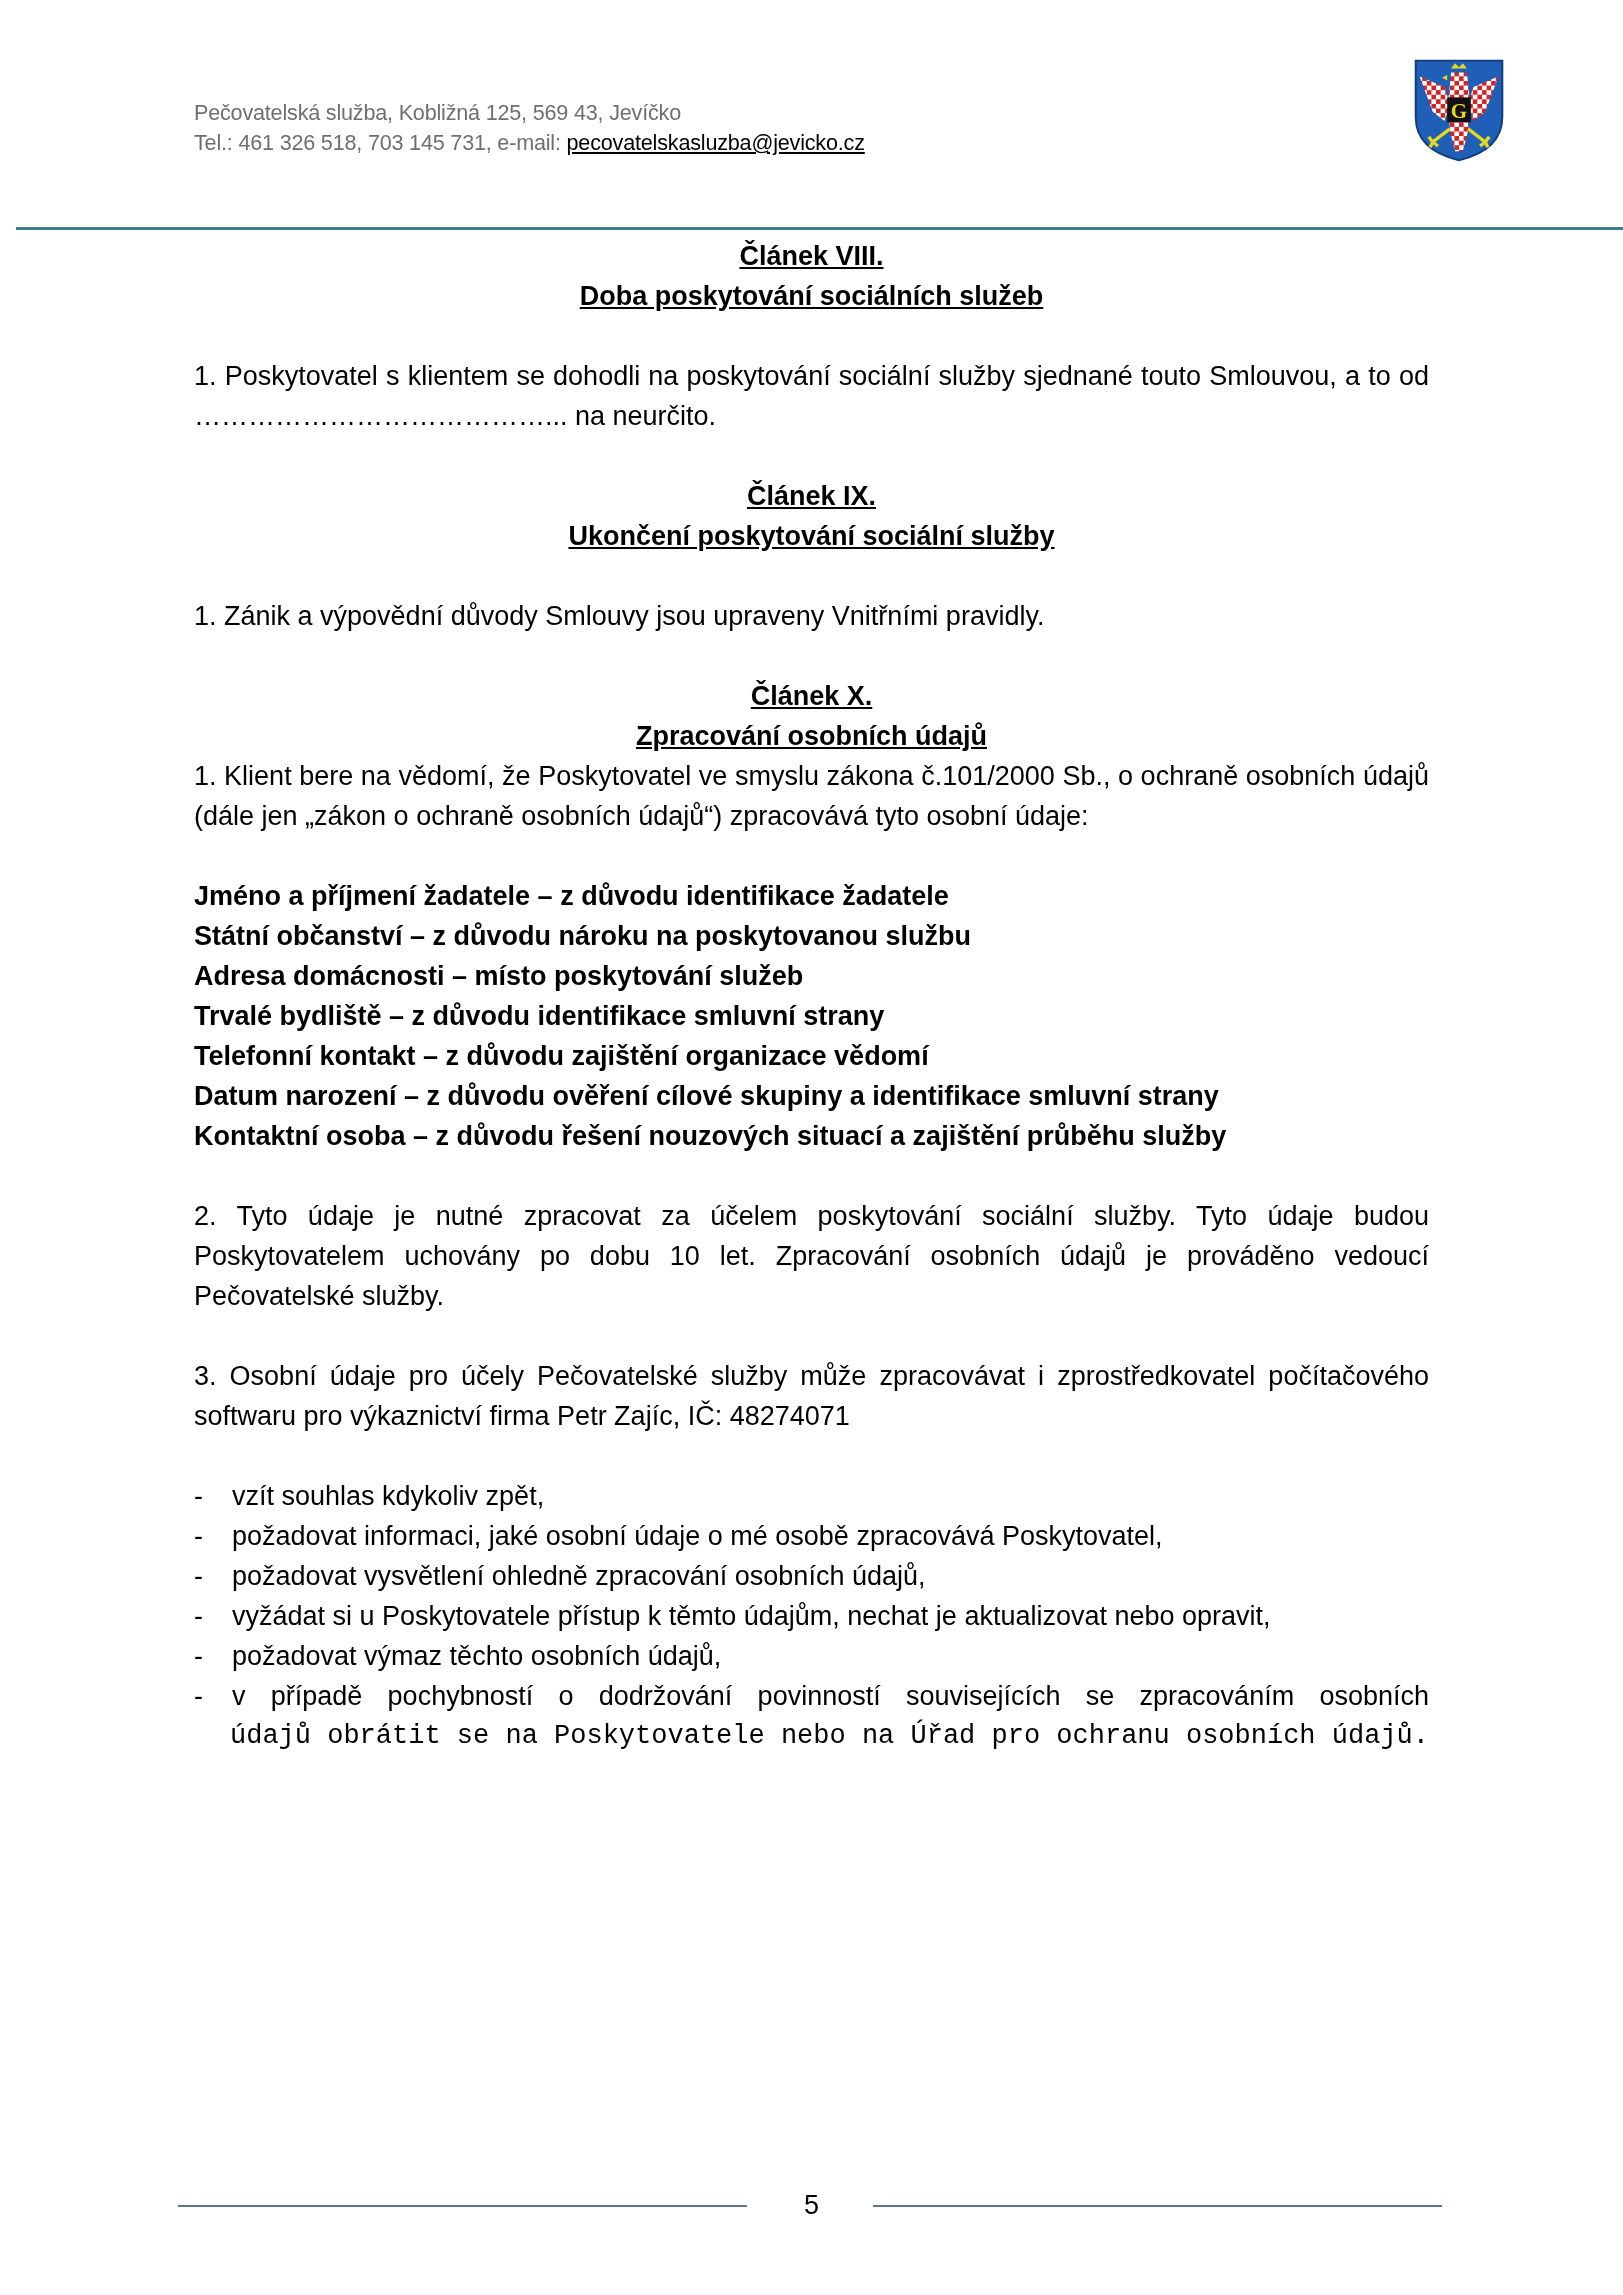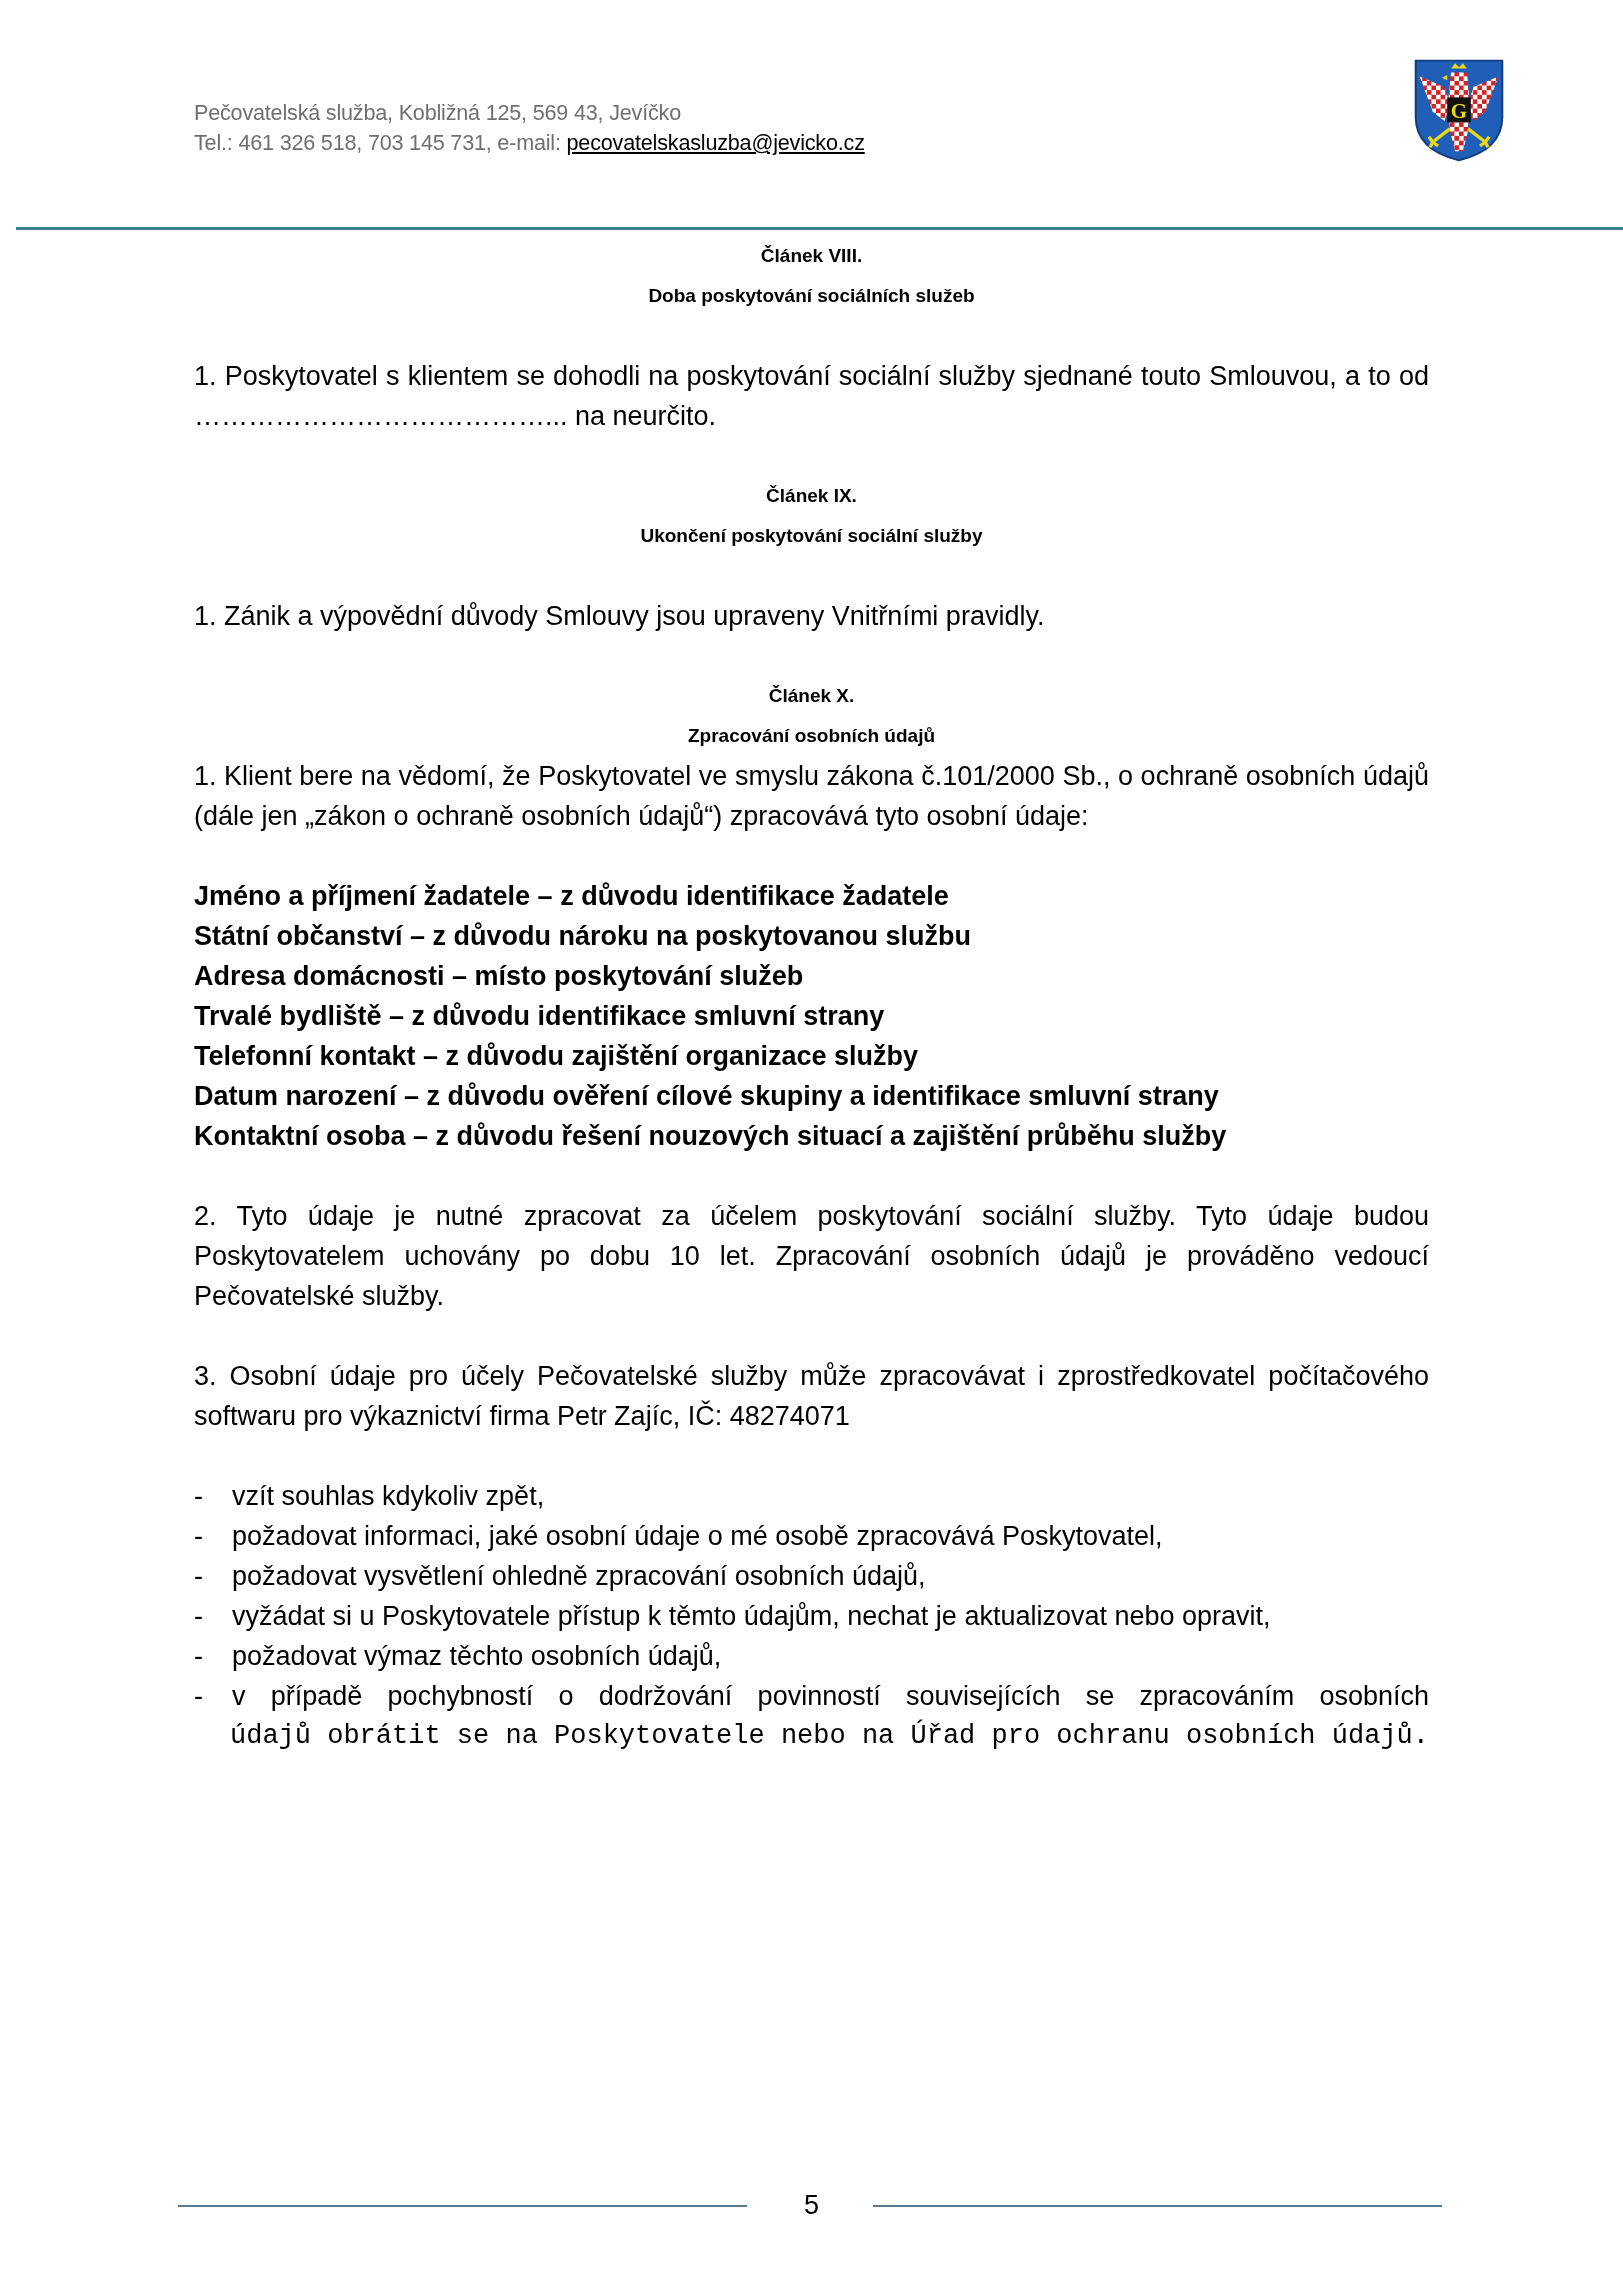--- a/index.html
+++ b/index.html
@@ -8,21 +8,21 @@
 
   .header { position: absolute; left: 194px; top: 98px; width: 1112px; }
   .header-line { font-size: 21.6px; color: #6f6f6f; line-height: 30px; white-space: nowrap; letter-spacing: -0.2px; }
   .header-line a { color: #000000; text-decoration: underline; }
 
   .crest { position: absolute; left: 1413px; top: 58px; width: 92px; height: 105px; }
 
   .header-rule { position: absolute; left: 15.7px; top: 227px; width: 1607px; height: 3.3px; background: #3b7f8c; }
 
   .content { position: absolute; left: 194px; top: 236px; width: 1235px; font-size: 27px; line-height: 40px; }
-  .heading { text-align: center; font-weight: bold; font-size: 19px; line-height: 40px; }
+  .heading { text-align: center; font-weight: bold; font-size: 27px; line-height: 40px; text-decoration: underline; }
   .para { text-align: justify; text-align-last: left; }
   .para-gap { height: 40px; }
   .item { white-space: nowrap; font-weight: bold; }
   .bullet { display: flex; }
   .bullet .dash { width: 38px; flex: none; }
   .bullet .btext { flex: 1; text-align: justify; }
   .continuation { text-align: right; font-family: Liberation Mono, monospace; }
 
   .footer { position: absolute; left: 0; top: 2185px; width: 1623px; height: 39px; }
   .footer-rule { position: absolute; top: 19.6px; height: 2px; background: #5a7b8c; }
@@ -81,21 +81,21 @@
   <div class="heading">Článek X.</div>
   <div class="heading">Zpracování osobních údajů</div>
   <div class="para">1. Klient bere na vědomí, že Poskytovatel ve smyslu zákona č.101/2000 Sb., o ochraně osobních údajů (dále jen „zákon o ochraně osobních údajů“) zpracovává tyto osobní údaje:</div>
   <div class="para-gap"></div>
 
   <div>
     <div class="item">Jméno a příjmení žadatele – z důvodu identifikace žadatele</div>
     <div class="item">Státní občanství – z důvodu nároku na poskytovanou službu</div>
     <div class="item">Adresa domácnosti – místo poskytování služeb</div>
     <div class="item">Trvalé bydliště – z důvodu identifikace smluvní strany</div>
-    <div class="item">Telefonní kontakt – z důvodu zajištění organizace služby</div>
+    <div class="item">Telefonní kontakt – z důvodu zajištění organizace vědomí</div>
     <div class="item">Datum narození – z důvodu ověření cílové skupiny a identifikace smluvní strany</div>
     <div class="item">Kontaktní osoba – z důvodu řešení nouzových situací a zajištění průběhu služby</div>
   </div>
   <div class="para-gap"></div>
 
   <div class="para">2. Tyto údaje je nutné zpracovat za účelem poskytování sociální služby. Tyto údaje budou Poskytovatelem uchovány po dobu 10 let. Zpracování osobních údajů je prováděno vedoucí Pečovatelské služby.</div>
   <div class="para-gap"></div>
 
   <div class="para">3. Osobní údaje pro účely Pečovatelské služby může zpracovávat i zprostředkovatel počítačového softwaru pro výkaznictví firma Petr Zajíc, IČ: 48274071</div>
   <div class="para-gap"></div>

